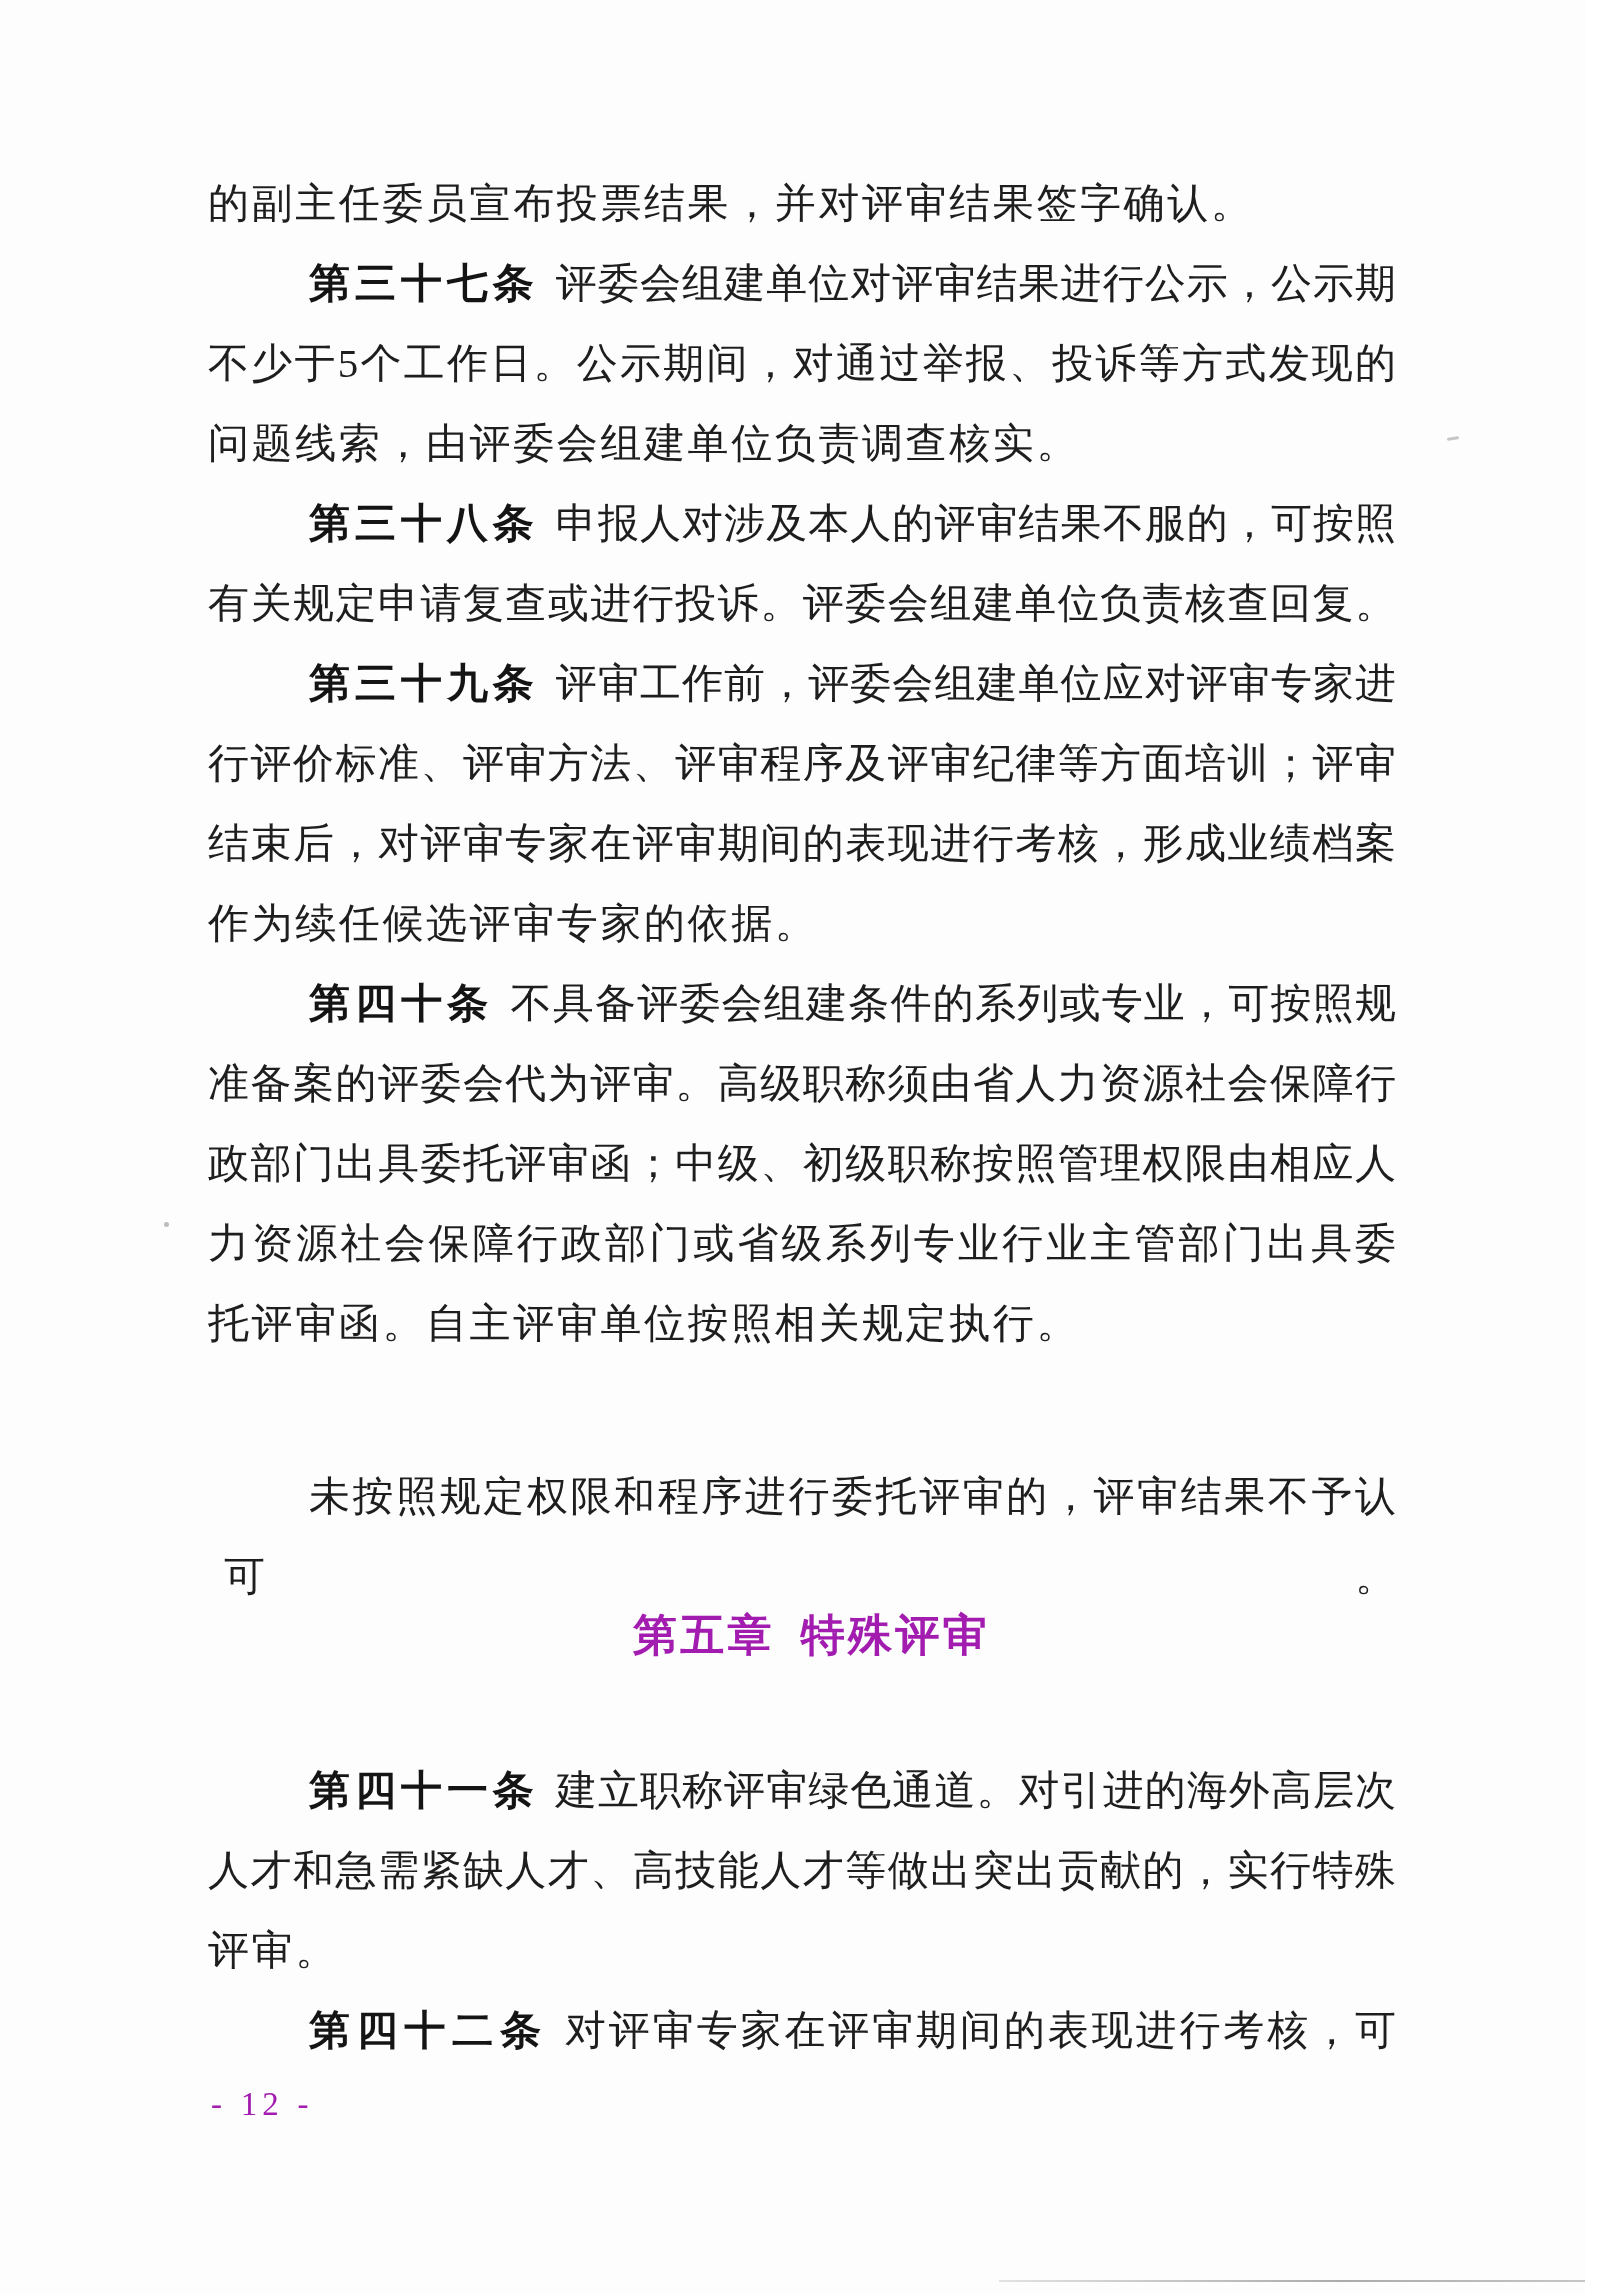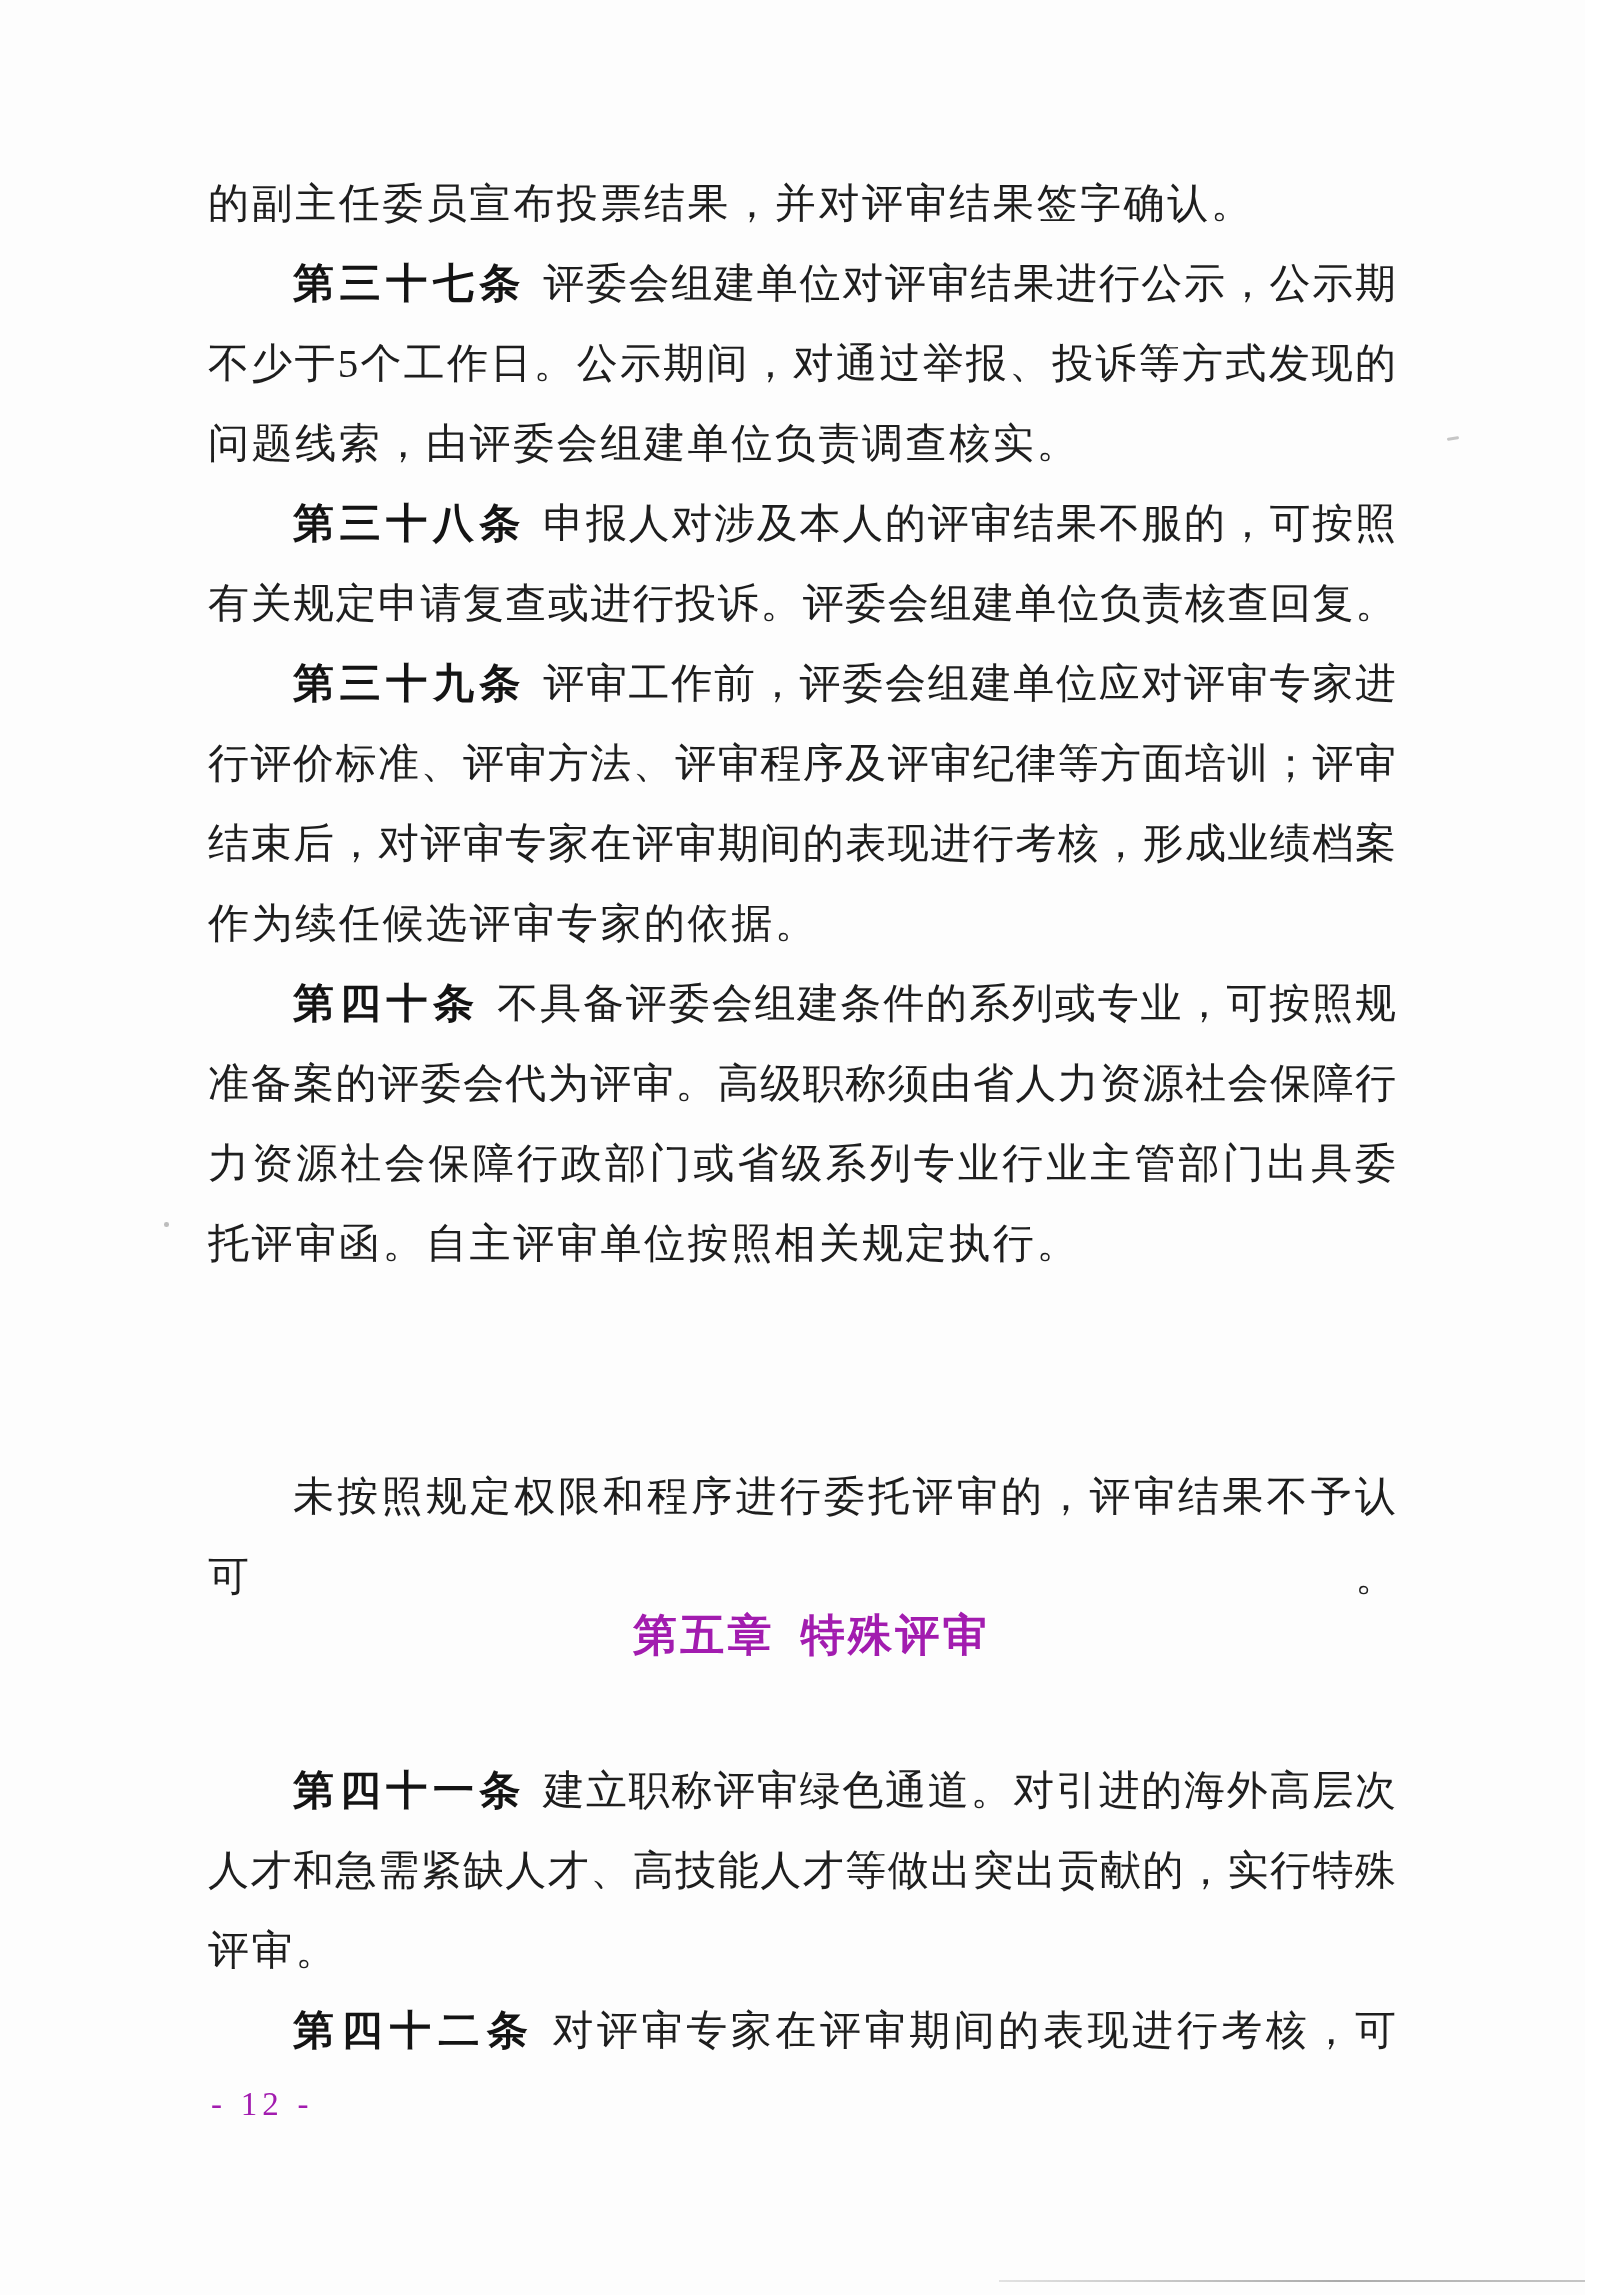--- a/index.html
+++ b/index.html
@@ -24,21 +24,21 @@
     letter-spacing:2.6px;
     white-space:nowrap;
     text-align:left;
   }
   .line.jfy{
     letter-spacing:0;
     white-space:normal;
     text-align:justify;
     text-align-last:justify;
   }
-  .line.ind{ text-indent:85px; }
+  .line.ind{ text-indent:85px;margin-left:16px; }
   .art{
     font-family:"Liberation Sans","DejaVu Sans",sans-serif;
     font-weight:700;
     color:#141414;
     letter-spacing:3.9px;
     margin-right:17px;
   }
   .chapter{
     position:absolute;
     left:0;
@@ -99,20 +99,21 @@
     <div class="line jfy"><span>不少于5个工作日。公示期间，对通过举报、投诉等方式发现的</span></div>
     <div class="line"><span>问题线索，由评委会组建单位负责调查核实。</span></div>
     <div class="line ind jfy"><span class="art">第三十八条</span><span>申报人对涉及本人的评审结果不服的，可按照</span></div>
     <div class="line jfy"><span>有关规定申请复查或进行投诉。评委会组建单位负责核查回复。</span></div>
     <div class="line ind jfy"><span class="art">第三十九条</span><span>评审工作前，评委会组建单位应对评审专家进</span></div>
     <div class="line jfy"><span>行评价标准、评审方法、评审程序及评审纪律等方面培训；评审</span></div>
     <div class="line jfy"><span>结束后，对评审专家在评审期间的表现进行考核，形成业绩档案</span></div>
     <div class="line"><span>作为续任候选评审专家的依据。</span></div>
     <div class="line ind jfy"><span class="art">第四十条</span><span>不具备评委会组建条件的系列或专业，可按照规</span></div>
     <div class="line jfy"><span>准备案的评委会代为评审。高级职称须由省人力资源社会保障行</span></div>
+    <div class="line jfy"><span>政部门出具委托评审函；中级、初级职称按照管理权限由相应人</span></div>
     <div class="line jfy"><span>力资源社会保障行政部门或省级系列专业行业主管部门出具委</span></div>
     <div class="line"><span>托评审函。自主评审单位按照相关规定执行。</span></div>
   </div>
 
   <div class="textcol" style="top:1456px;">
     <div class="line ind jfy"><span>未按照规定权限和程序进行委托评审的，评审结果不予认可。</span></div>
   </div>
 
   <div class="chapter">
     <span class="part1">第五章</span><span class="part2">特殊评审</span>

